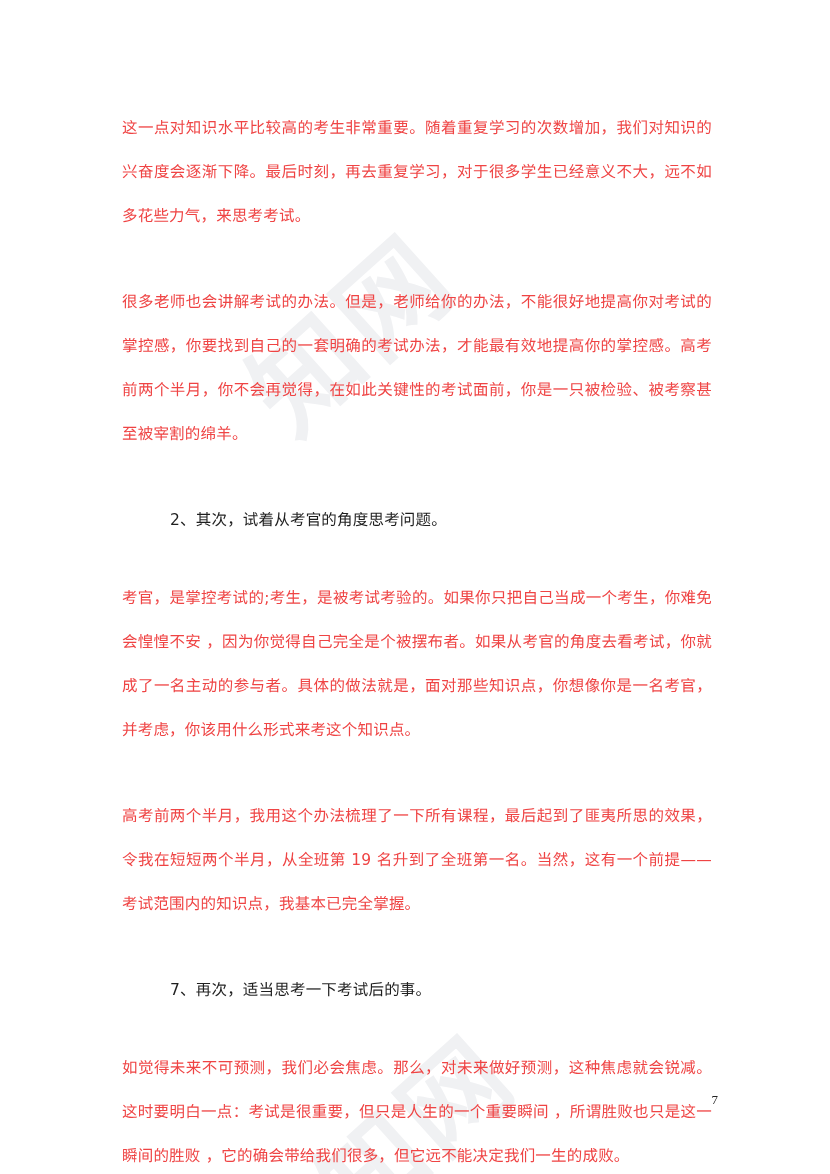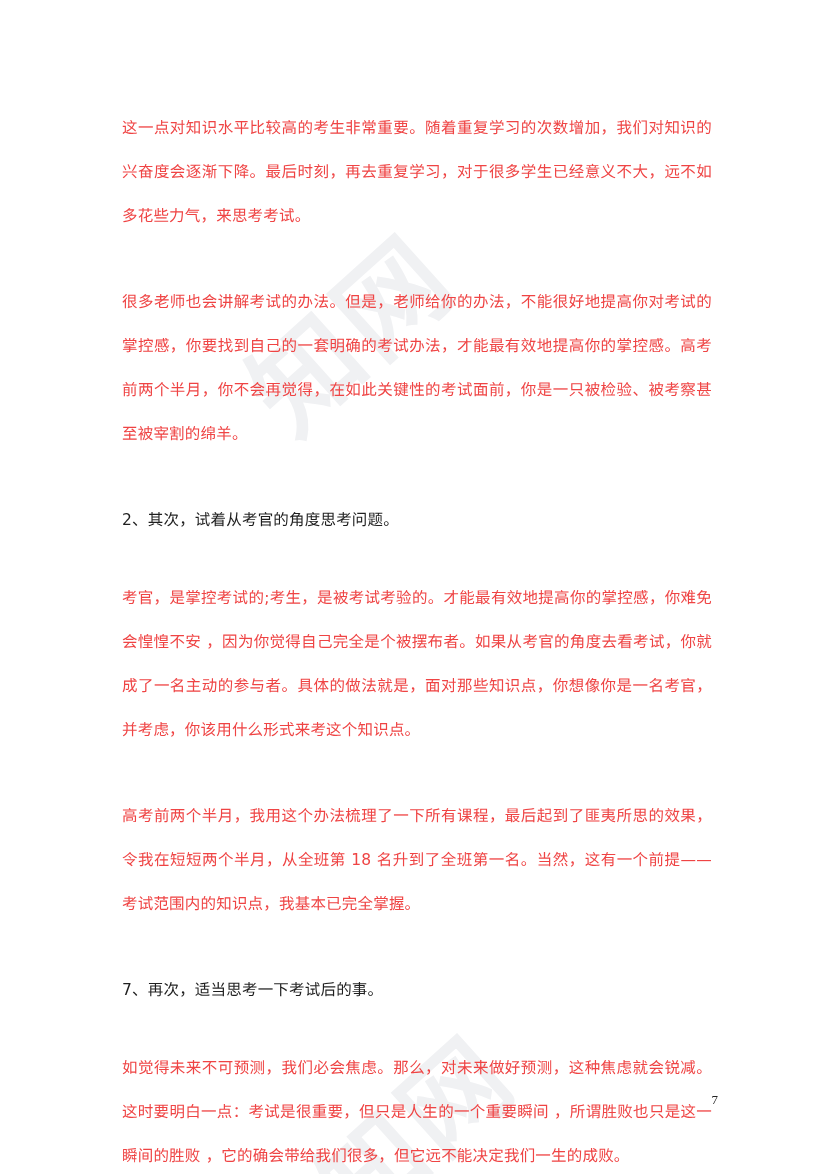--- a/index.html
+++ b/index.html
@@ -74,21 +74,21 @@
     margin-bottom: 0;
   }
   .heading-item {
     margin: 0 0 28px 0;
     font-size: 15.5px;
     line-height: 44px;
     color: #1f1f1f;
     letter-spacing: 0.2px;
   }
   .gap-lg { margin-bottom: 42px; }
-  .gap-md { margin-bottom: 34px; }
+  .gap-md { margin-bottom: 34px; margin-left: 48px; }
 
   
   .page-number {
     position: absolute;
     right: 112px;
     top: 1092px;
     font-size: 13px;
     color: #222222;
     z-index: 2;
     font-family: "Liberation Serif", serif;
@@ -105,23 +105,23 @@
   </div>
 
   <div class="content">
 
     <p class="para gap-lg">这一点对知识水平比较高的考生非常重要。随着重复学习的次数增加，我们对知识的兴奋度会逐渐下降。最后时刻，再去重复学习，对于很多学生已经意义不大，远不如多花些力气，来思考考试。</p>
 
     <p class="para gap-lg">很多老师也会讲解考试的办法。但是，老师给你的办法，不能很好地提高你对考试的掌控感，你要找到自己的一套明确的考试办法，才能最有效地提高你的掌控感。高考前两个半月，你不会再觉得，在如此关键性的考试面前，你是一只被检验、被考察甚至被宰割的绵羊。</p>
 
     <p class="heading-item gap-md">2、其次，试着从考官的角度思考问题。</p>
 
-    <p class="para gap-lg">考官，是掌控考试的;考生，是被考试考验的。才能最有效地提高你的掌控感，你难免会惶惶不安 ，因为你觉得自己完全是个被摆布者。如果从考官的角度去看考试，你就成了一名主动的参与者。具体的做法就是，面对那些知识点，你想像你是一名考官，并考虑，你该用什么形式来考这个知识点。</p>
+    <p class="para gap-lg">考官，是掌控考试的;考生，是被考试考验的。如果你只把自己当成一个考生，你难免会惶惶不安 ，因为你觉得自己完全是个被摆布者。如果从考官的角度去看考试，你就成了一名主动的参与者。具体的做法就是，面对那些知识点，你想像你是一名考官，并考虑，你该用什么形式来考这个知识点。</p>
 
-    <p class="para gap-lg">高考前两个半月，我用这个办法梳理了一下所有课程，最后起到了匪夷所思的效果，令我在短短两个半月，从全班第 18 名升到了全班第一名。当然，这有一个前提——考试范围内的知识点，我基本已完全掌握。</p>
+    <p class="para gap-lg">高考前两个半月，我用这个办法梳理了一下所有课程，最后起到了匪夷所思的效果，令我在短短两个半月，从全班第 19 名升到了全班第一名。当然，这有一个前提——考试范围内的知识点，我基本已完全掌握。</p>
 
     <p class="heading-item gap-md">7、再次，适当思考一下考试后的事。</p>
 
     <p class="para">如觉得未来不可预测，我们必会焦虑。那么，对未来做好预测，这种焦虑就会锐减。这时要明白一点：考试是很重要，但只是人生的一个重要瞬间 ，所谓胜败也只是这一瞬间的胜败 ，它的确会带给我们很多，但它远不能决定我们一生的成败。</p>
 
   </div>
 
   <div class="page-number">7</div>
 
 </div>

